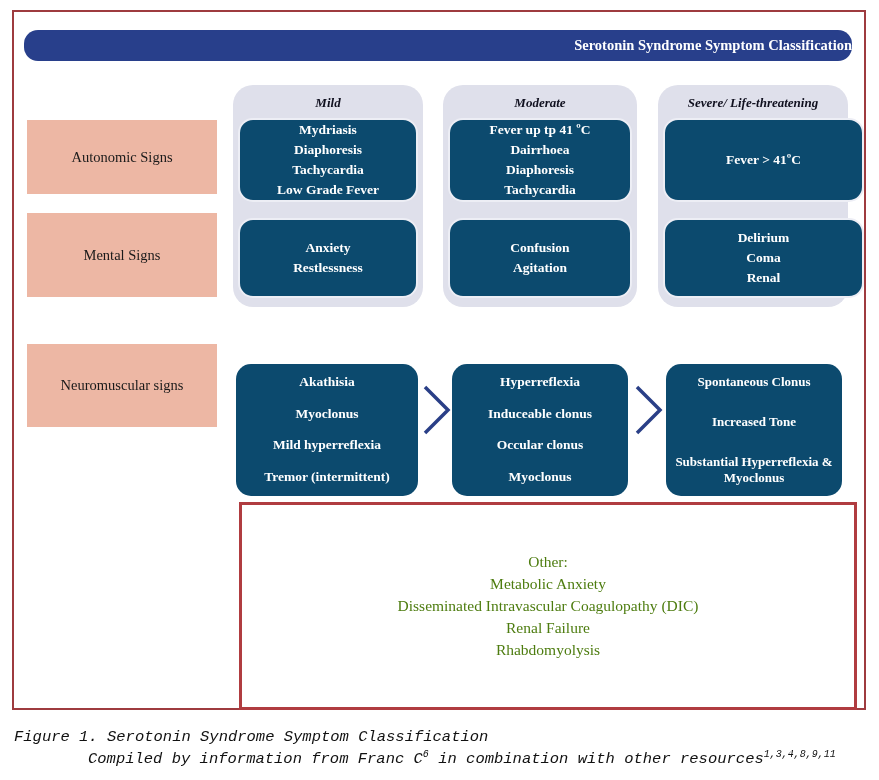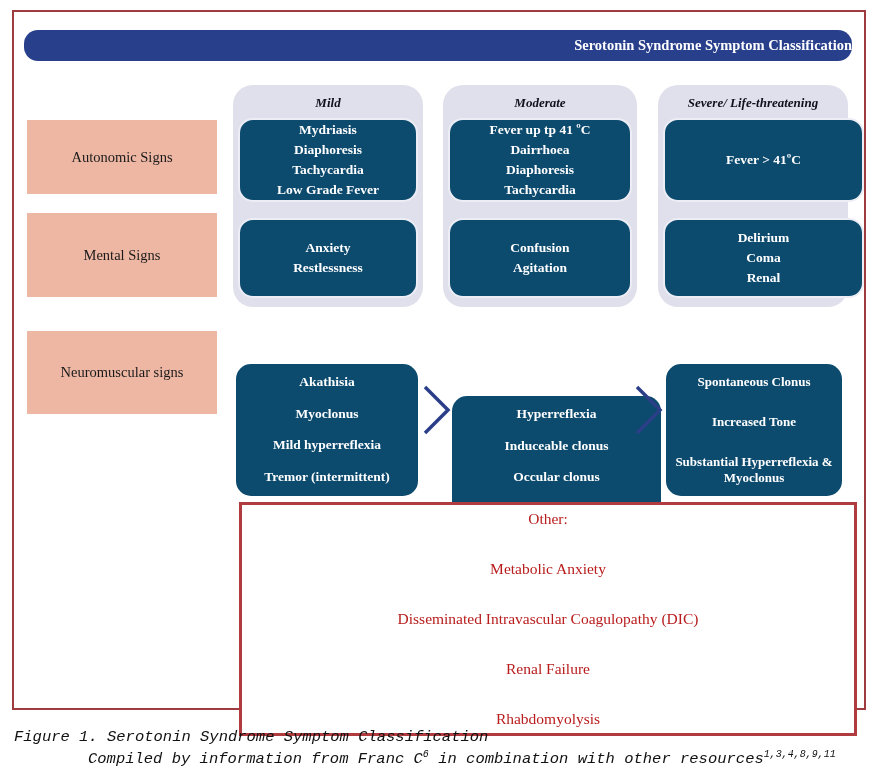--- a/index.html
+++ b/index.html
@@ -34,38 +34,38 @@
     box-sizing:border-box; padding:4px 6px;
   }
   .cell-bordered { border:2px solid #edeef5; }
   .row-autonomic { top:118px; height:84px; }
   .row-mental    { top:218px; height:80px; }
   .row-neuro     { top:364px; height:132px; justify-content:space-between; padding:10px 6px; line-height:1.25; }
   .col-mild-cell     { left:238px; width:180px; }
   .col-moderate-cell { left:448px; width:184px; }
   .col-severe-cell   { left:663px; width:201px; }
   .col-mild-neuro     { left:236px; width:182px; }
-  .col-moderate-neuro { left:452px; width:209px;margin-top:32px; }
+  .col-moderate-neuro { left:452px; width:176px; }
   .col-severe-neuro   { left:666px; width:176px; font-size:13px; }
   .row-label {
     position:absolute; left:27px; width:190px; background:#edb7a4;
     display:flex; align-items:center; justify-content:center;
     font-size:14.5px; color:#1a1a1a; text-align:center;
   }
   .row-label-autonomic { top:120px; height:74px; }
   .row-label-mental    { top:213px; height:84px; }
-  .row-label-neuro     { top:331px; height:83px; }
+  .row-label-neuro     { top:344px; height:83px; }
   .chevron { position:absolute; top:384px; width:30px; height:52px; }
   .chevron-1 { left:422px; }
   .chevron-2 { left:634px; }
   .other-box {
-    position:absolute; left:239px; top:502px; width:618px; height:234px;
+    position:absolute; left:239px; top:502px; width:618px; height:208px;
     border:3px solid #b03c40; box-sizing:border-box; background:#fff;
     display:flex; flex-direction:column; align-items:center; justify-content:center;
-    gap:32px; font-size:15.5px; color:#b91c1c;
+    gap:4px; font-size:15.5px; color:#4d7c0f;
   }
   .caption {
     position:absolute; left:14px; top:726px; font-style:italic;
     font-size:15.5px; color:#111; line-height:1.45;font-family:Liberation Mono, monospace;
   }
   .caption-line2 { margin-left:74px; }
   sup { font-size:10px; font-style:italic; }
 </style>
 </head>
 <body>

